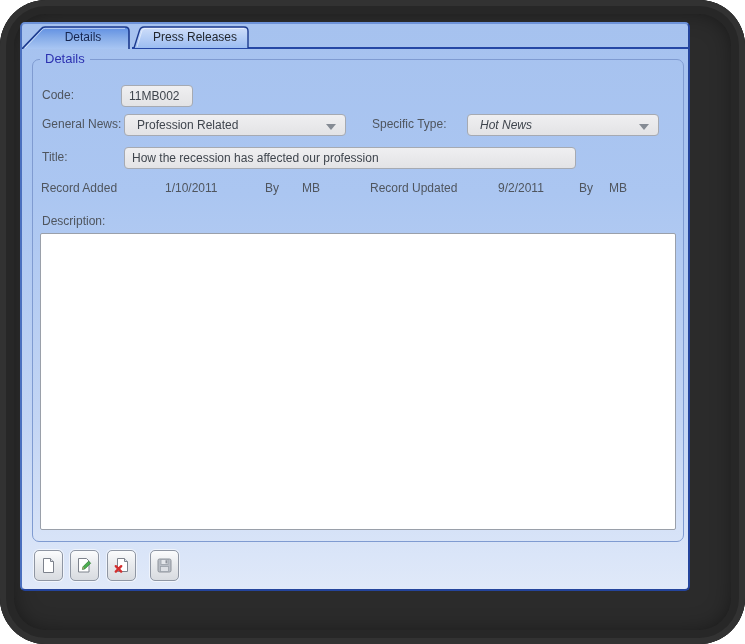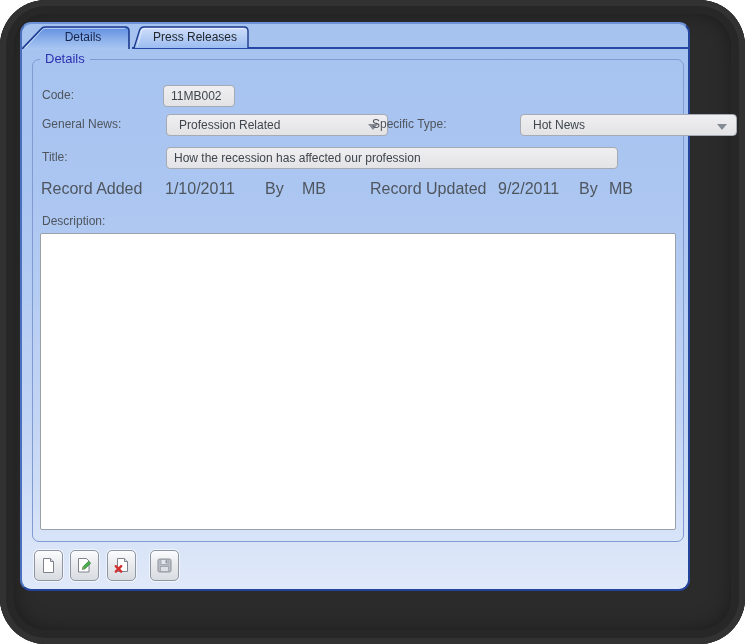--- a/index.html
+++ b/index.html
@@ -7,21 +7,21 @@
   .stage{position:relative;width:745px;height:644px;background:#ffffff;overflow:hidden;}
 
   
   .frame{position:absolute;left:0;top:0;width:745px;height:644px;border-radius:46px;
          background:#2b2b2b;
          box-shadow:inset 0 0 0 6px #323232, inset 0 0 0 14px #272727, inset 0 0 30px #000000;}
 
   
   .panel{position:absolute;left:20px;top:22px;width:670px;height:569px;
          background:linear-gradient(180deg,#a6c2ef 0%,#abc6f1 30%,#c3d5f4 70%,#e0e9f9 100%);
-         border:2px solid;border-color:#6d92d8 #24449c #24449c #4a6fbe;border-radius:11px;
+         border:2px solid;border-color:#6d92d8 #24449c #24449c #4a6fbe;border-radius:5px;
          box-sizing:border-box;}
 
   
   .tabstrip-line{position:absolute;left:110px;top:23px;width:556px;height:2px;background:#2547a5;}
   .tab{position:absolute;top:2px;height:23px;}
   .tab svg{position:absolute;left:0;top:0;}
   .tab .tab-label{position:absolute;left:0;top:0;width:100%;height:22px;line-height:22px;
                   text-align:center;font-size:12px;cursor:default;}
   .tab-active{left:0;width:110px;z-index:3;}
   .tab-active .tab-label{color:#16254e;padding-left:12px;box-sizing:border-box;}
@@ -33,27 +33,27 @@
             border:1px solid #7f9bd1;border-radius:7px;box-sizing:border-box;}
   .group-title{position:absolute;left:18px;top:27px;padding:0 5px;background:#a7c3f0;
                color:#2c31b0;font-size:13px;line-height:16px;z-index:2;}
 
   .fld-label{position:absolute;color:#4f555e;font-size:12px;line-height:15px;white-space:nowrap;}
 
   .textbox{position:absolute;height:22px;box-sizing:border-box;
            background:linear-gradient(180deg,#efeff1 0%,#e3e3e5 100%);
            border:1px solid #a6aab2;border-radius:4px;
            color:#3f454d;font-size:12px;line-height:20px;padding:0 7px;
-           white-space:nowrap;overflow:hidden;margin-left:42px;}
+           white-space:nowrap;overflow:hidden;}
   .combo{cursor:default;padding-left:12px;}
   .combo .arrow{position:absolute;right:9px;top:9px;width:0;height:0;
                 border-left:5px solid transparent;border-right:5px solid transparent;
                 border-top:6px solid #858b94;}
 
-  .meta-text{position:absolute;color:#4f555e;font-size:16px;line-height:15px;white-space:nowrap;}
+  .meta-text{position:absolute;color:#4f555e;font-size:12px;line-height:15px;white-space:nowrap;}
 
   .desc-area{position:absolute;left:18px;top:209px;width:636px;height:297px;box-sizing:border-box;
              background:#ffffff;border:1px solid #9aa0aa;border-radius:2px;resize:none;
              font-family:"Liberation Sans","DejaVu Sans",sans-serif;font-size:12px;color:#3f454d;
              padding:4px 6px;outline:none;}
 
   
   .toolbtn{position:absolute;top:526px;width:29px;height:31px;box-sizing:border-box;
            background:linear-gradient(180deg,#fbfcfd 0%,#e9ebee 45%,#d8dbe0 100%);
            border:1px solid #8f96a3;border-radius:5px;
@@ -107,21 +107,21 @@
 
     <span class="fld-label" style="left:20px;top:64px;">Code:</span>
     <div class="textbox" style="left:99px;top:61px;width:72px;">11MB002</div>
 
     <span class="fld-label" style="left:20px;top:93px;">General News:</span>
     <div class="textbox combo" style="left:102px;top:90px;width:222px;">
       <span>Profession Related</span>
       <span class="arrow"></span>
     </div>
     <span class="fld-label" style="left:350px;top:93px;">Specific Type:</span>
-    <div class="textbox combo" style="left:456px;top:90px;width:217px;">
+    <div class="textbox combo" style="left:445px;top:90px;width:192px;font-style:italic;">
       <span>Hot News</span>
       <span class="arrow"></span>
     </div>
 
     <span class="fld-label" style="left:20px;top:126px;">Title:</span>
     <div class="textbox" style="left:102px;top:123px;width:452px;">How the recession has affected our profession</div>
 
     <span class="meta-text" style="left:19px;top:157px;">Record Added</span>
     <span class="meta-text" style="left:143px;top:157px;">1/10/2011</span>
     <span class="meta-text" style="left:243px;top:157px;">By</span>

